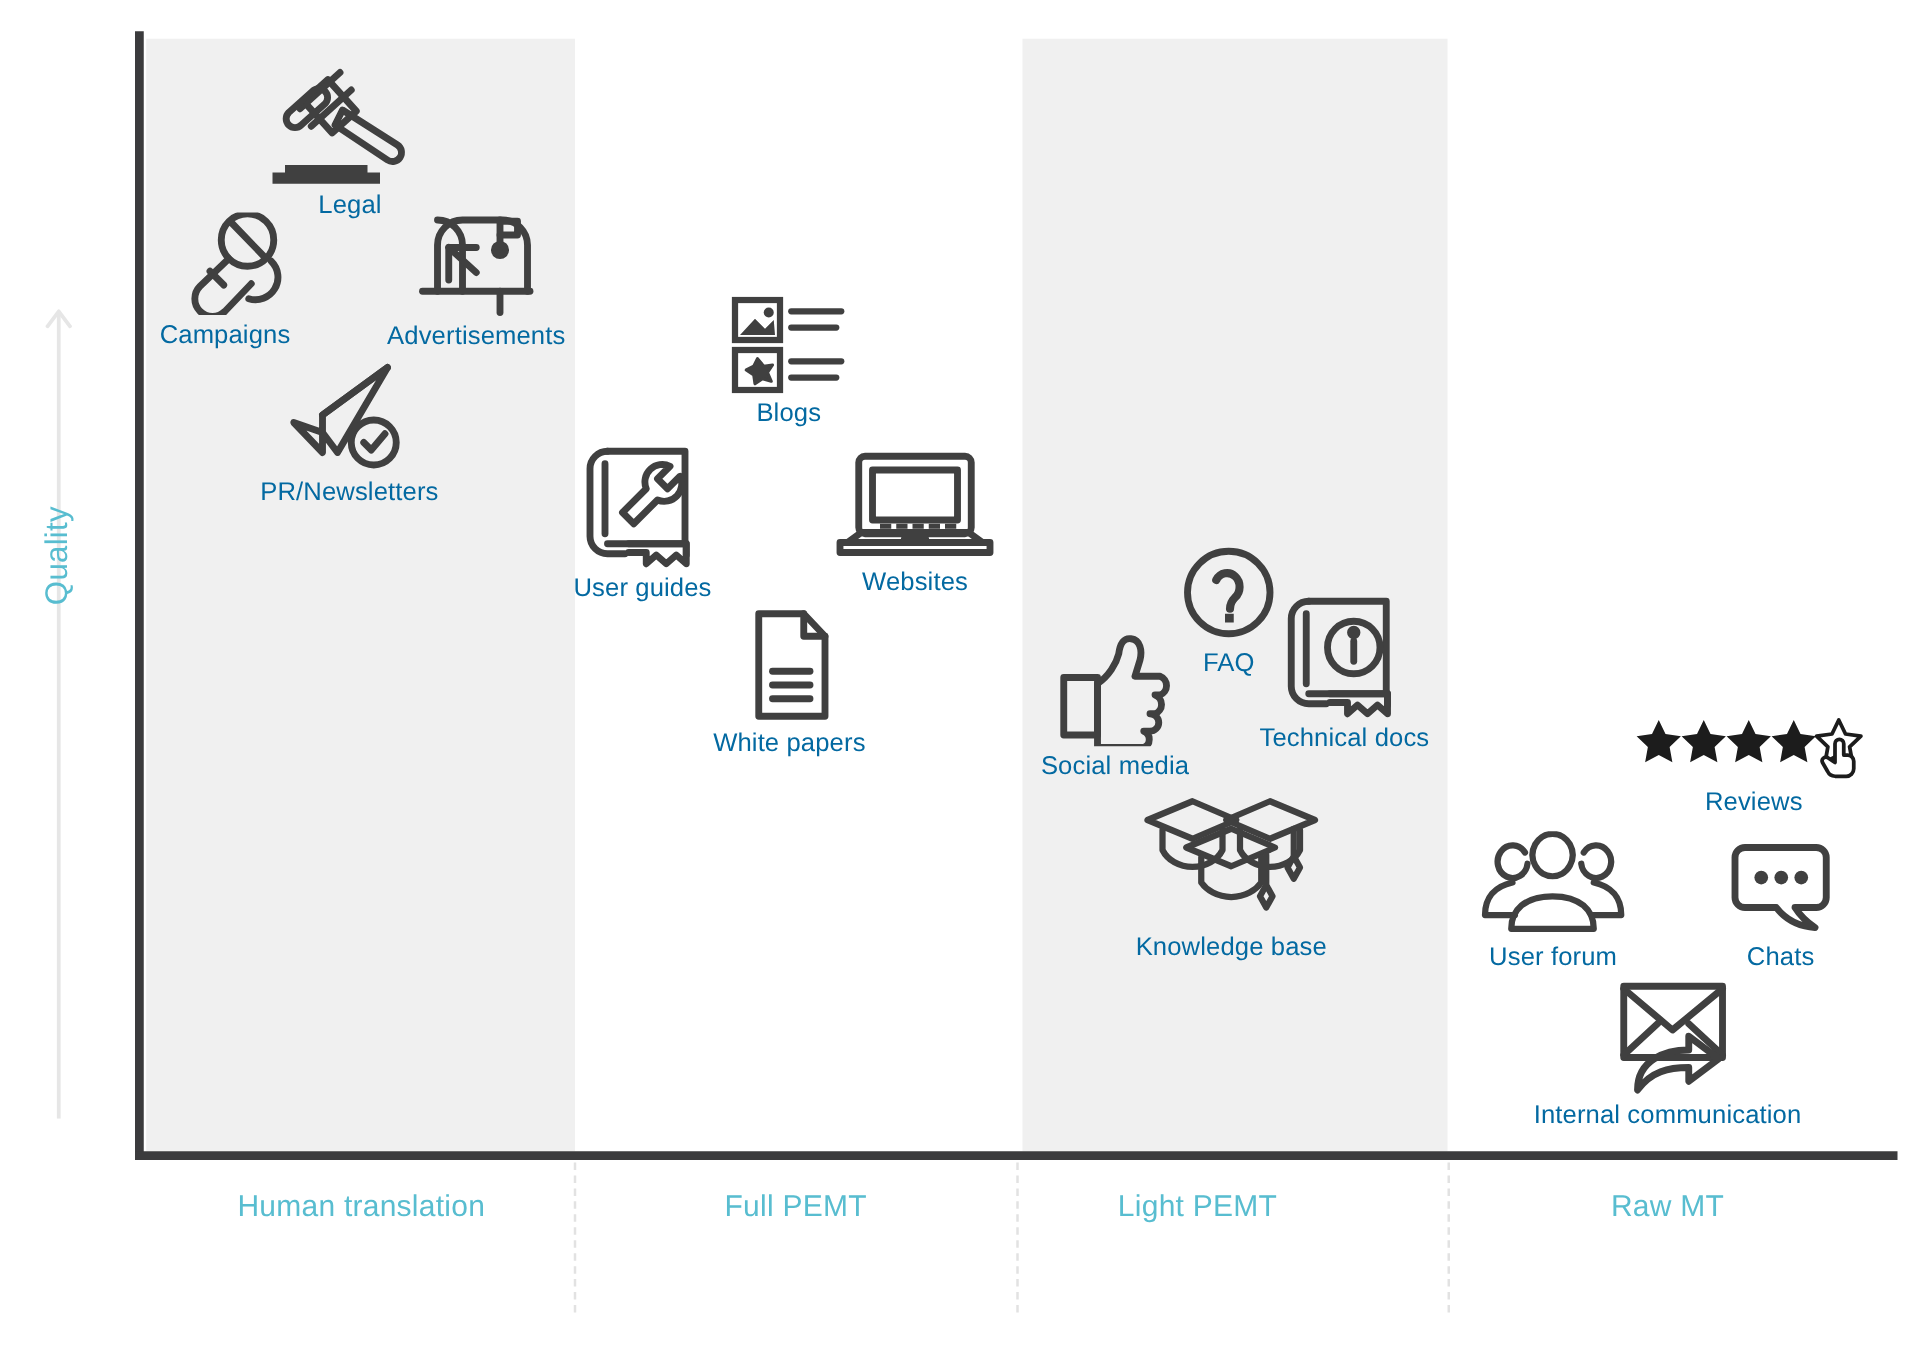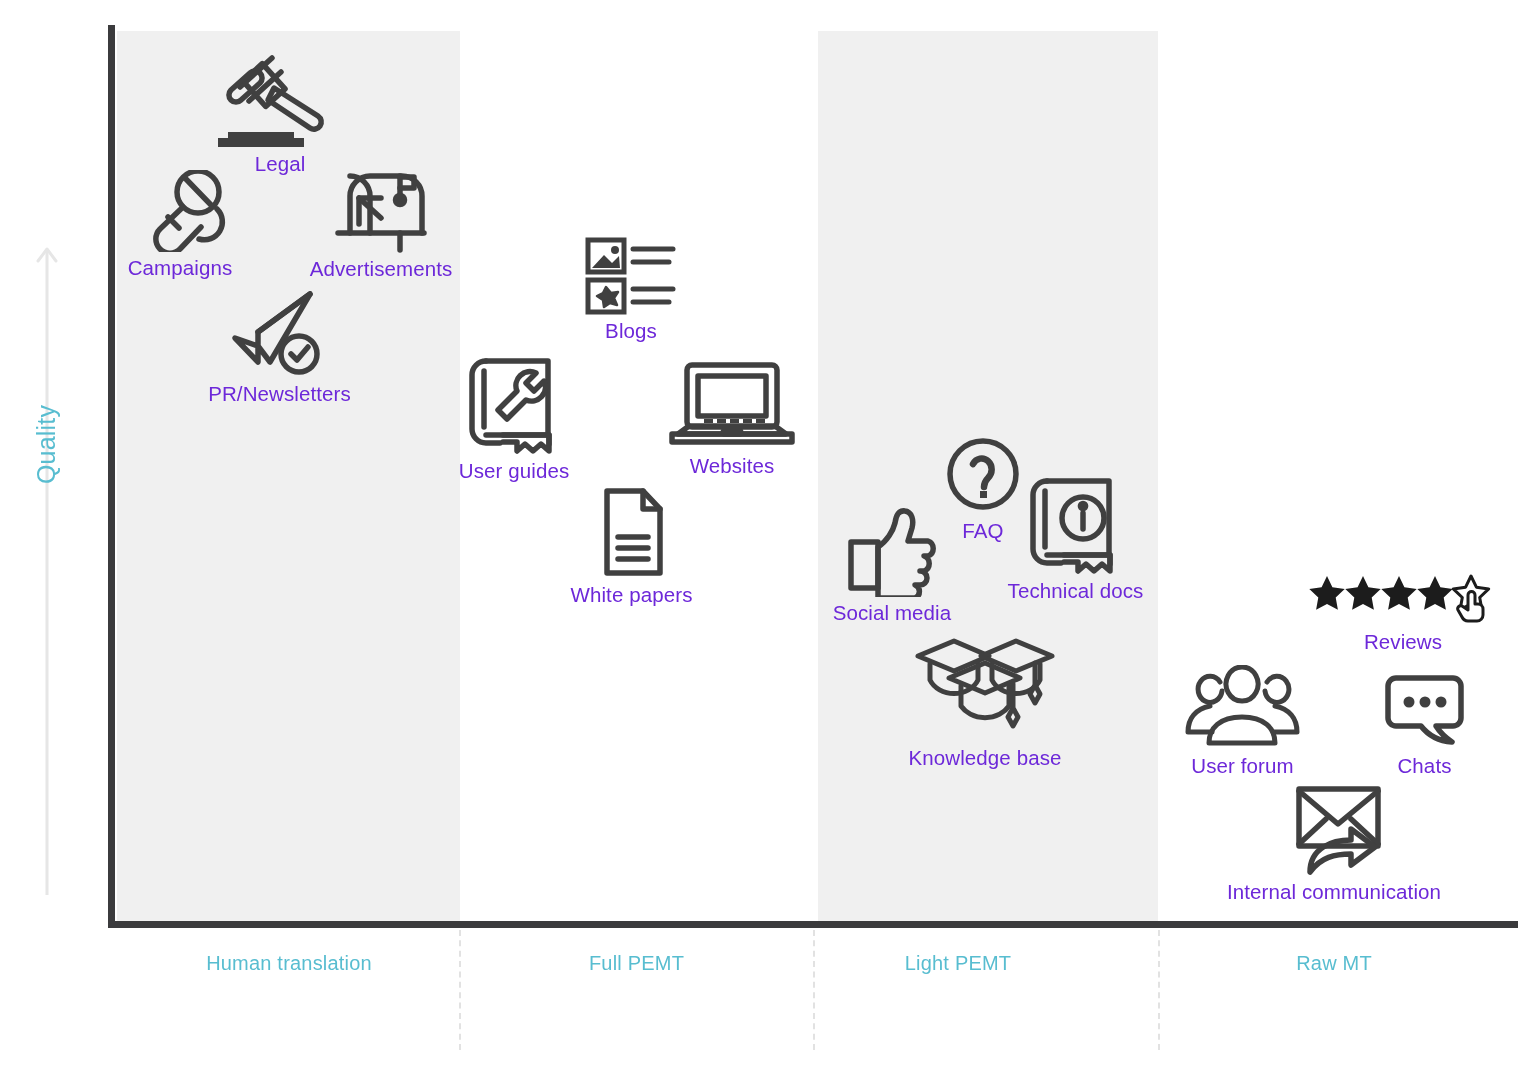--- a/index.html
+++ b/index.html
@@ -76,39 +76,39 @@
     width: 0;
     height: 120px;
     border-left: 2px dashed #e2e2e2;
   }
 
   .band-caption {
     position: absolute;
     top: 952px;
     text-align: center;
     color: #58bdd0;
-    font-size: 20px;
+    font-size: 24px;
     letter-spacing: .2px;
     white-space: nowrap;
   }
 
   
   .item {
     position: absolute;
     text-align: center;
   }
   .item .glyph {
     display: block;
     margin: 0 auto;
     line-height: 0;
   }
   .item .cap {
     display: block;
     margin-top: 4px;
-    color: #6d28d9;
+    color: #0369a1;
     font-size: 20.5px;
     letter-spacing: .1px;
     white-space: nowrap;
   }
   svg { display: block; }
 </style>
 </head>
 <body>
 
 <div id="stage">

